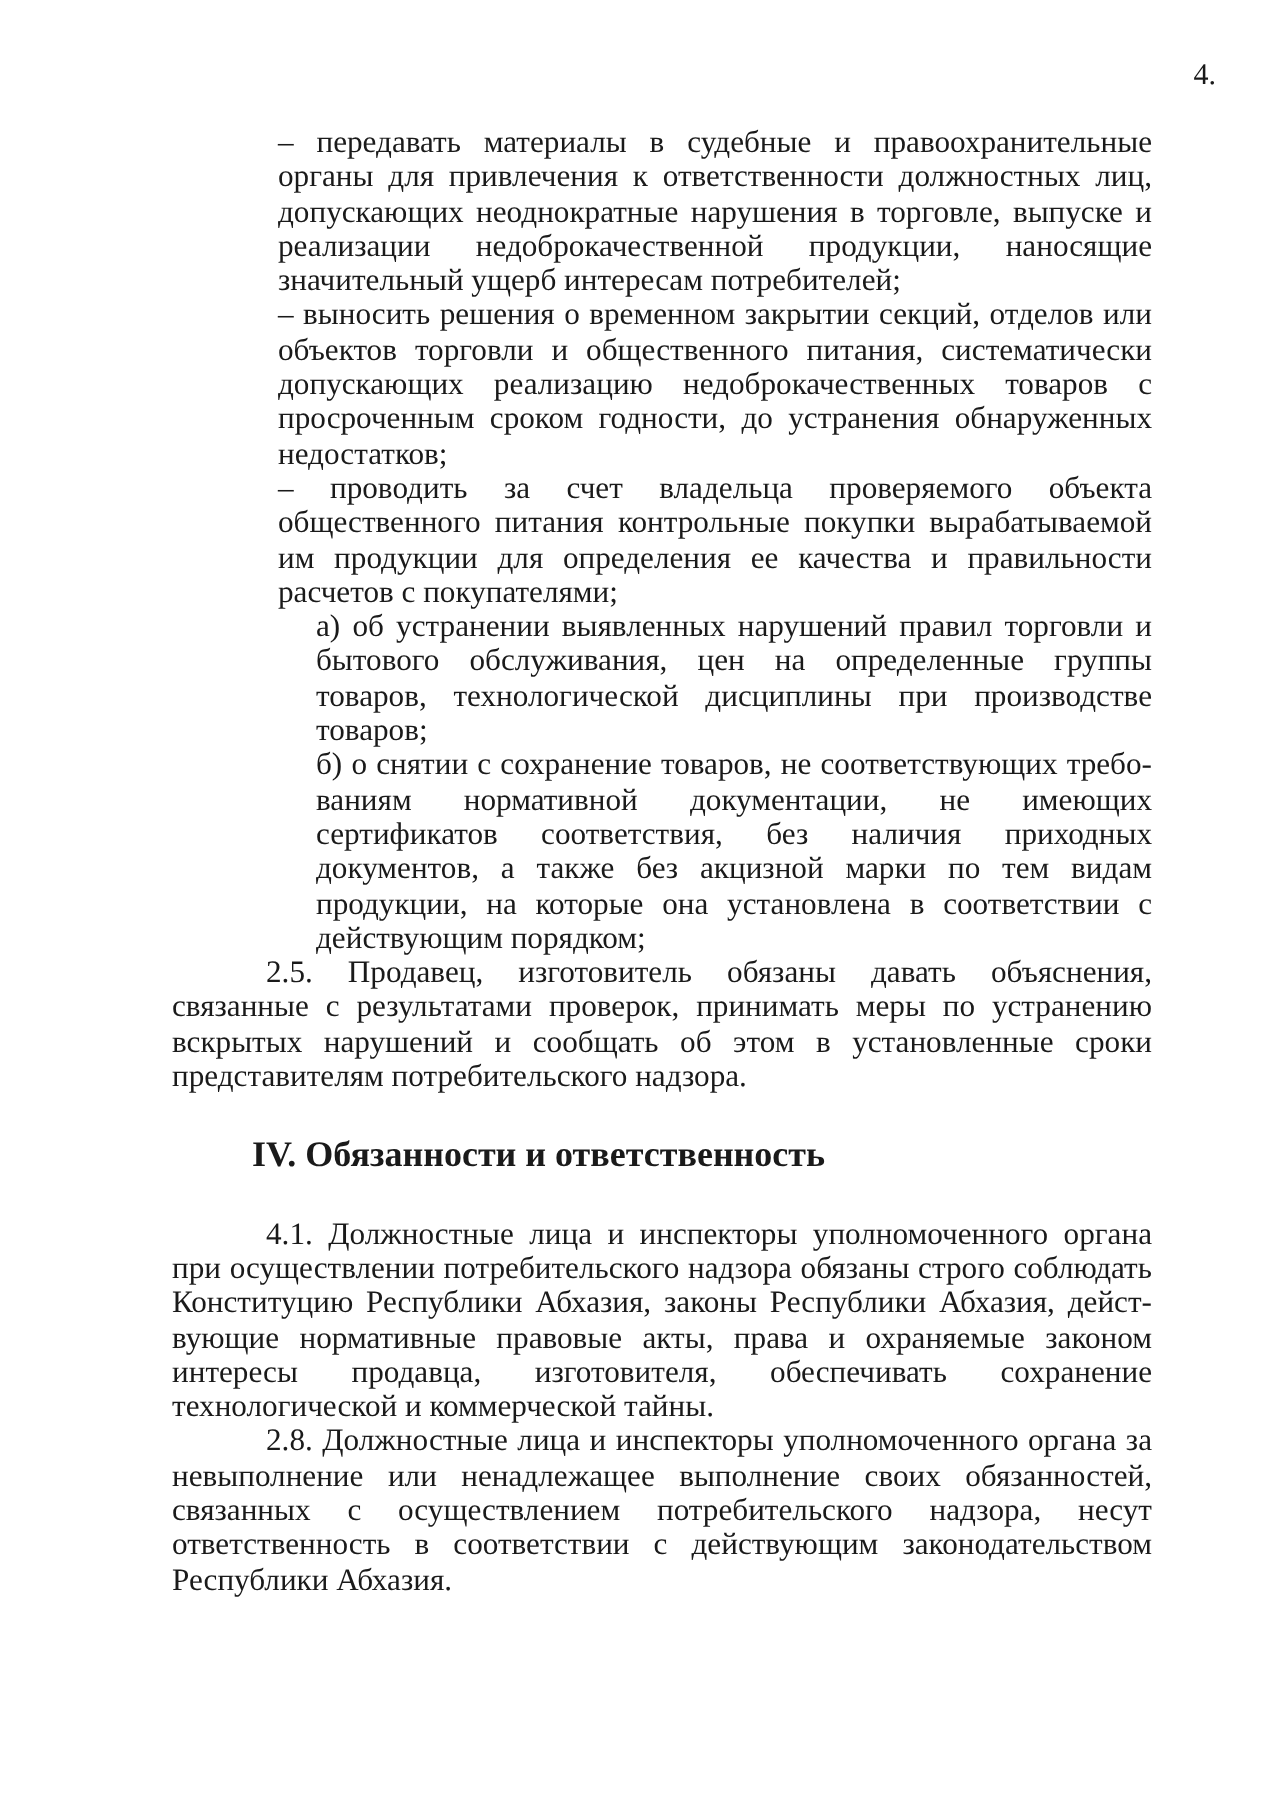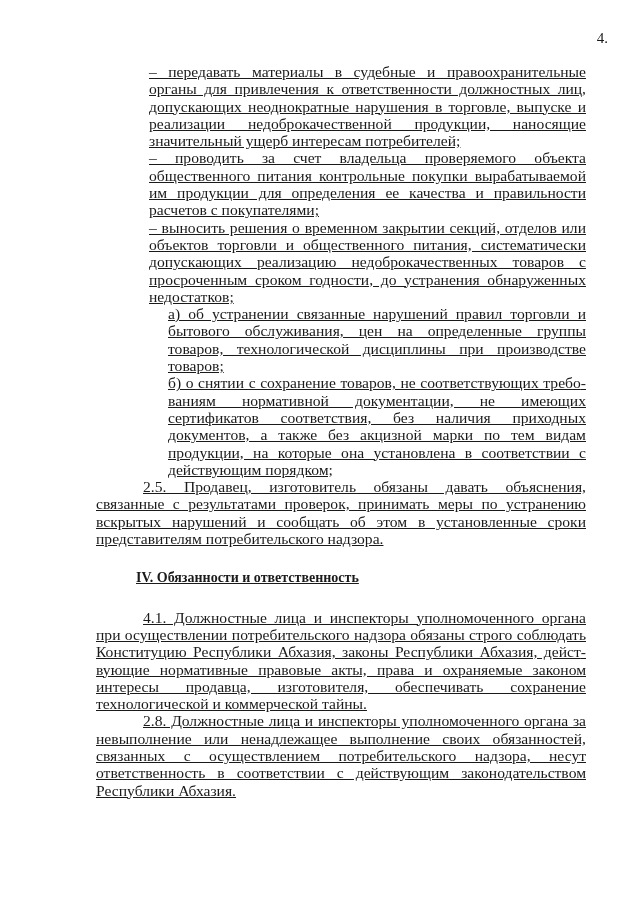--- a/index.html
+++ b/index.html
@@ -23,62 +23,61 @@
     }
     .page-number {
       position: absolute;
       top: 29px;
       right: 32px;
       font-size: 15px;
       line-height: 18px;
     }
     .body-text {
       position: absolute;
-      left: 96px;
+      left: 86px;
       top: 63px;
       width: 490px;
       font-size: 15.6px;
       line-height: 17.3px;
       text-align: justify;
-      text-decoration: underline;
     }
     .list-block {
       margin-left: 53px;
     }
     .para {
       margin: 0;
       hyphens: manual;
     }
     .sub-block {
       margin-left: 72px;
     }
     .indent {
       text-indent: 47px;
     }
     .section-heading {
       font-weight: bold;
       margin: 22px 0 22px 40px;
       text-align: left;
-      font-size: 14px;
+      font-size: 18px;
     }
   </style>
 </head>
 <body>
 
 <div class="page">
   <div class="page-number">4.</div>
 
   <div class="body-text">
     <div class="list-block">
       <p class="para">– передавать материалы в судебные и правоохранительные органы для привлечения к ответственности должностных лиц, допускаю­щих неоднократные нарушения в торговле, выпуске и реализации недоброкачественной продукции, наносящие значительный ущерб интересам потребителей;</p>
+      <p class="para">– выносить решения о временном закрытии секций, отделов или объектов торговли и общественного питания, систематически допускающих реализацию недоброкачественных товаров с просро­ченным сроком годности, до устранения обнаруженных недос­татков;</p>
       <p class="para">– проводить за счет владельца проверяемого объекта общественного питания контрольные покупки вырабатываемой им продукции для определения ее качества и правильности расчетов с покупа­телями;</p>
-      <p class="para">– выносить решения о временном закрытии секций, отделов или объектов торговли и общественного питания, систематически допускающих реализацию недоброкачественных товаров с просро­ченным сроком годности, до устранения обнаруженных недос­татков;</p>
     </div>
     <div class="sub-block">
-      <p class="para">а) об устранении связанные нарушений правил торговли и бытового обслуживания, цен на определенные группы товаров, технологической дисциплины при производстве товаров;</p>
+      <p class="para">а) об устранении выявленных нарушений правил торговли и бытового обслуживания, цен на определенные группы товаров, технологической дисциплины при производстве товаров;</p>
       <p class="para">б) о снятии с сохранение товаров, не соответствующих требо­ваниям нормативной документации, не имеющих сертификатов соответствия, без наличия приходных документов, а также без акцизной марки по тем видам продукции, на которые она установлена в соответствии с действующим порядком;</p>
     </div>
     <p class="para indent">2.5. Продавец, изготовитель обязаны давать объяснения, связанные с результатами проверок, принимать меры по устранению вскрытых нару­шений и сообщать об этом в установленные сроки представителям потре­бительского надзора.</p>
 
     <p class="para section-heading">IV. Обязанности и ответственность</p>
 
     <p class="para indent">4.1. Должностные лица и инспекторы уполномоченного органа при осуществлении потребительского надзора обязаны строго соблюдать Конституцию Республики Абхазия, законы Республики Абхазия, дейст­вующие нормативные правовые акты, права и охраняемые законом интере­сы продавца, изготовителя, обеспечивать сохранение технологической и коммерческой тайны.</p>
     <p class="para indent">2.8. Должностные лица и инспекторы уполномоченного органа за невыполнение или ненадлежащее выполнение своих обязанностей, связан­ных с осуществлением потребительского надзора, несут ответственность в соответствии с действующим законодательством Республики Абхазия.</p>
   </div>
 </div>

